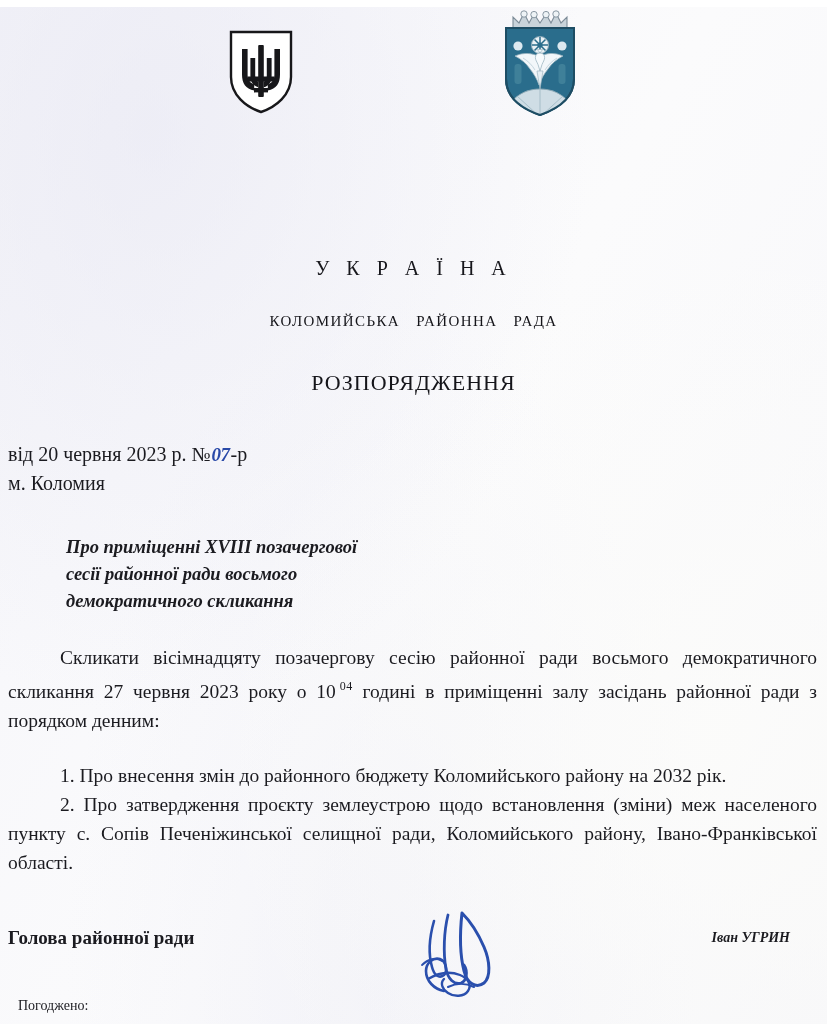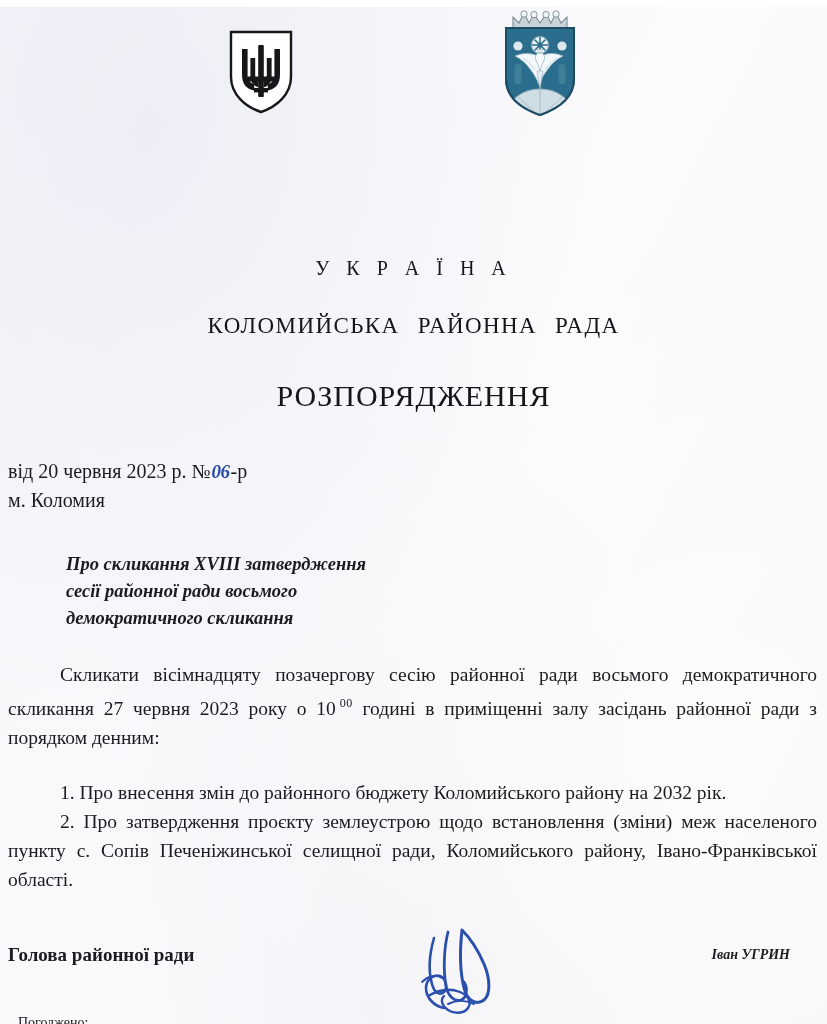--- a/index.html
+++ b/index.html
@@ -61,30 +61,30 @@
   .hdr-country {
     text-align: center;
     font-size: 20px;
     letter-spacing: 6px;
     margin: 0;
     padding-top: 130px;
     color: #17171c;
   }
   .hdr-council {
     text-align: center;
-    font-size: 23px;
+    font-size: 15px;
     letter-spacing: 1.4px;
     word-spacing: 11px;
     margin: 0;
     padding-top: 33px;
     color: #15151a;
   }
   .hdr-doctype {
     text-align: center;
-    font-size: 30px;
+    font-size: 22px;
     letter-spacing: 1px;
     margin: 0;
     padding-top: 40px;
     color: #15151a;
   }
 
   
   .meta {
     margin: 0;
     padding-left: 8px;
@@ -266,32 +266,32 @@
         <path d="M9 19 H77 V70 C77 89 60 100 43 106 C26 100 9 89 9 70 Z" fill="none" stroke="#1d4d64" stroke-width="2"></path>
       </svg>
     </div>
   </div>
 
   <div class="hdr-country">У К Р А Ї Н А</div>
   <div class="hdr-council">КОЛОМИЙСЬКА РАЙОННА РАДА</div>
   <div class="hdr-doctype">РОЗПОРЯДЖЕННЯ</div>
 
   <p class="meta">
-    <span>від 20 червня 2023 р. №</span><span class="hand-num">06</span><span>-р</span>
+    <span>від 20 червня 2023 р. №</span><span class="hand-num">07</span><span>-р</span>
   </p>
   <p class="meta-city">м. Коломия</p>
 
   <div class="subject">
-    <div>Про скликання XVIII затвердження</div>
+    <div>Про приміщенні XVIII позачергової</div>
     <div>сесії районної ради восьмого</div>
     <div>демократичного скликання</div>
   </div>
 
   <div class="body-block">
-    <p class="para"><span>Скликати вісімнадцяту позачергову сесію районної ради восьмого демократичного скликання  27 червня 2023 року о 10</span><span class="sup-time">00</span>
+    <p class="para"><span>Скликати вісімнадцяту позачергову сесію районної ради восьмого демократичного скликання  27 червня 2023 року о 10</span><span class="sup-time">04</span>
       <span>годині в приміщенні залу засідань районної ради з порядком денним:</span></p>
 
     <p class="para agenda">1.  Про внесення змін  до районного бюджету Коломийського району на 2032 рік.</p>
     <p class="para agenda">2.  Про затвердження проєкту землеустрою щодо встановлення (зміни) меж населеного пункту с. Сопів Печеніжинської селищної ради, Коломийського району, Івано-Франківської області.</p>
   </div>
 
   <div class="sign-row">
     <div class="sign-title">Голова районної ради</div>
 
     <div class="sig-head">

